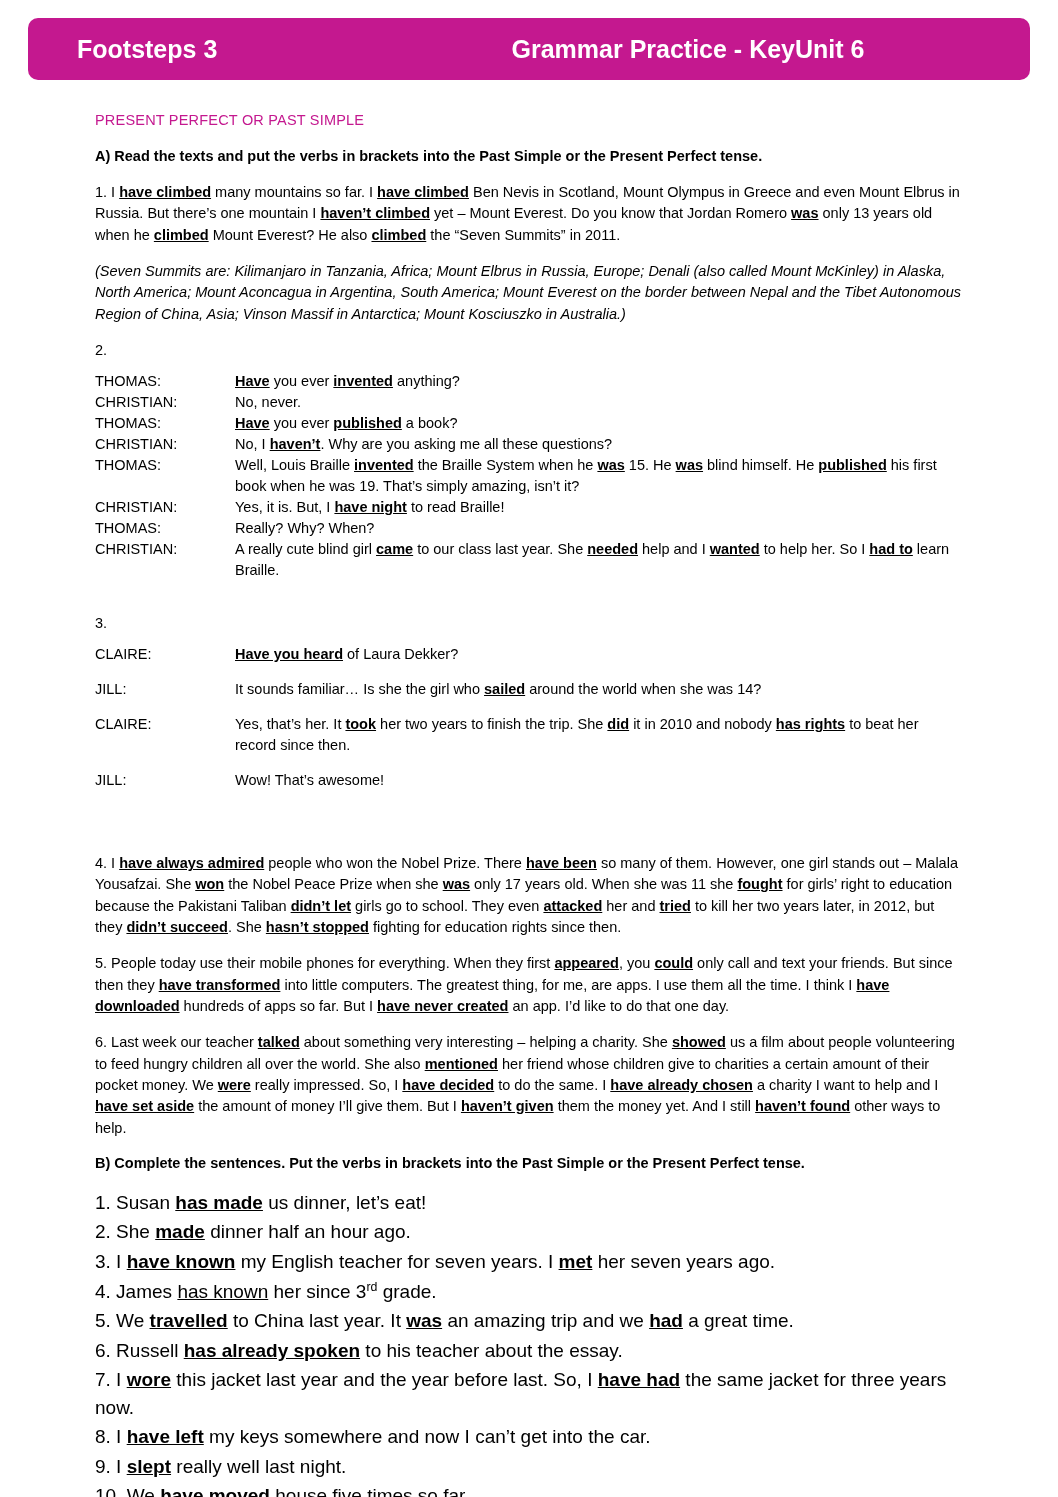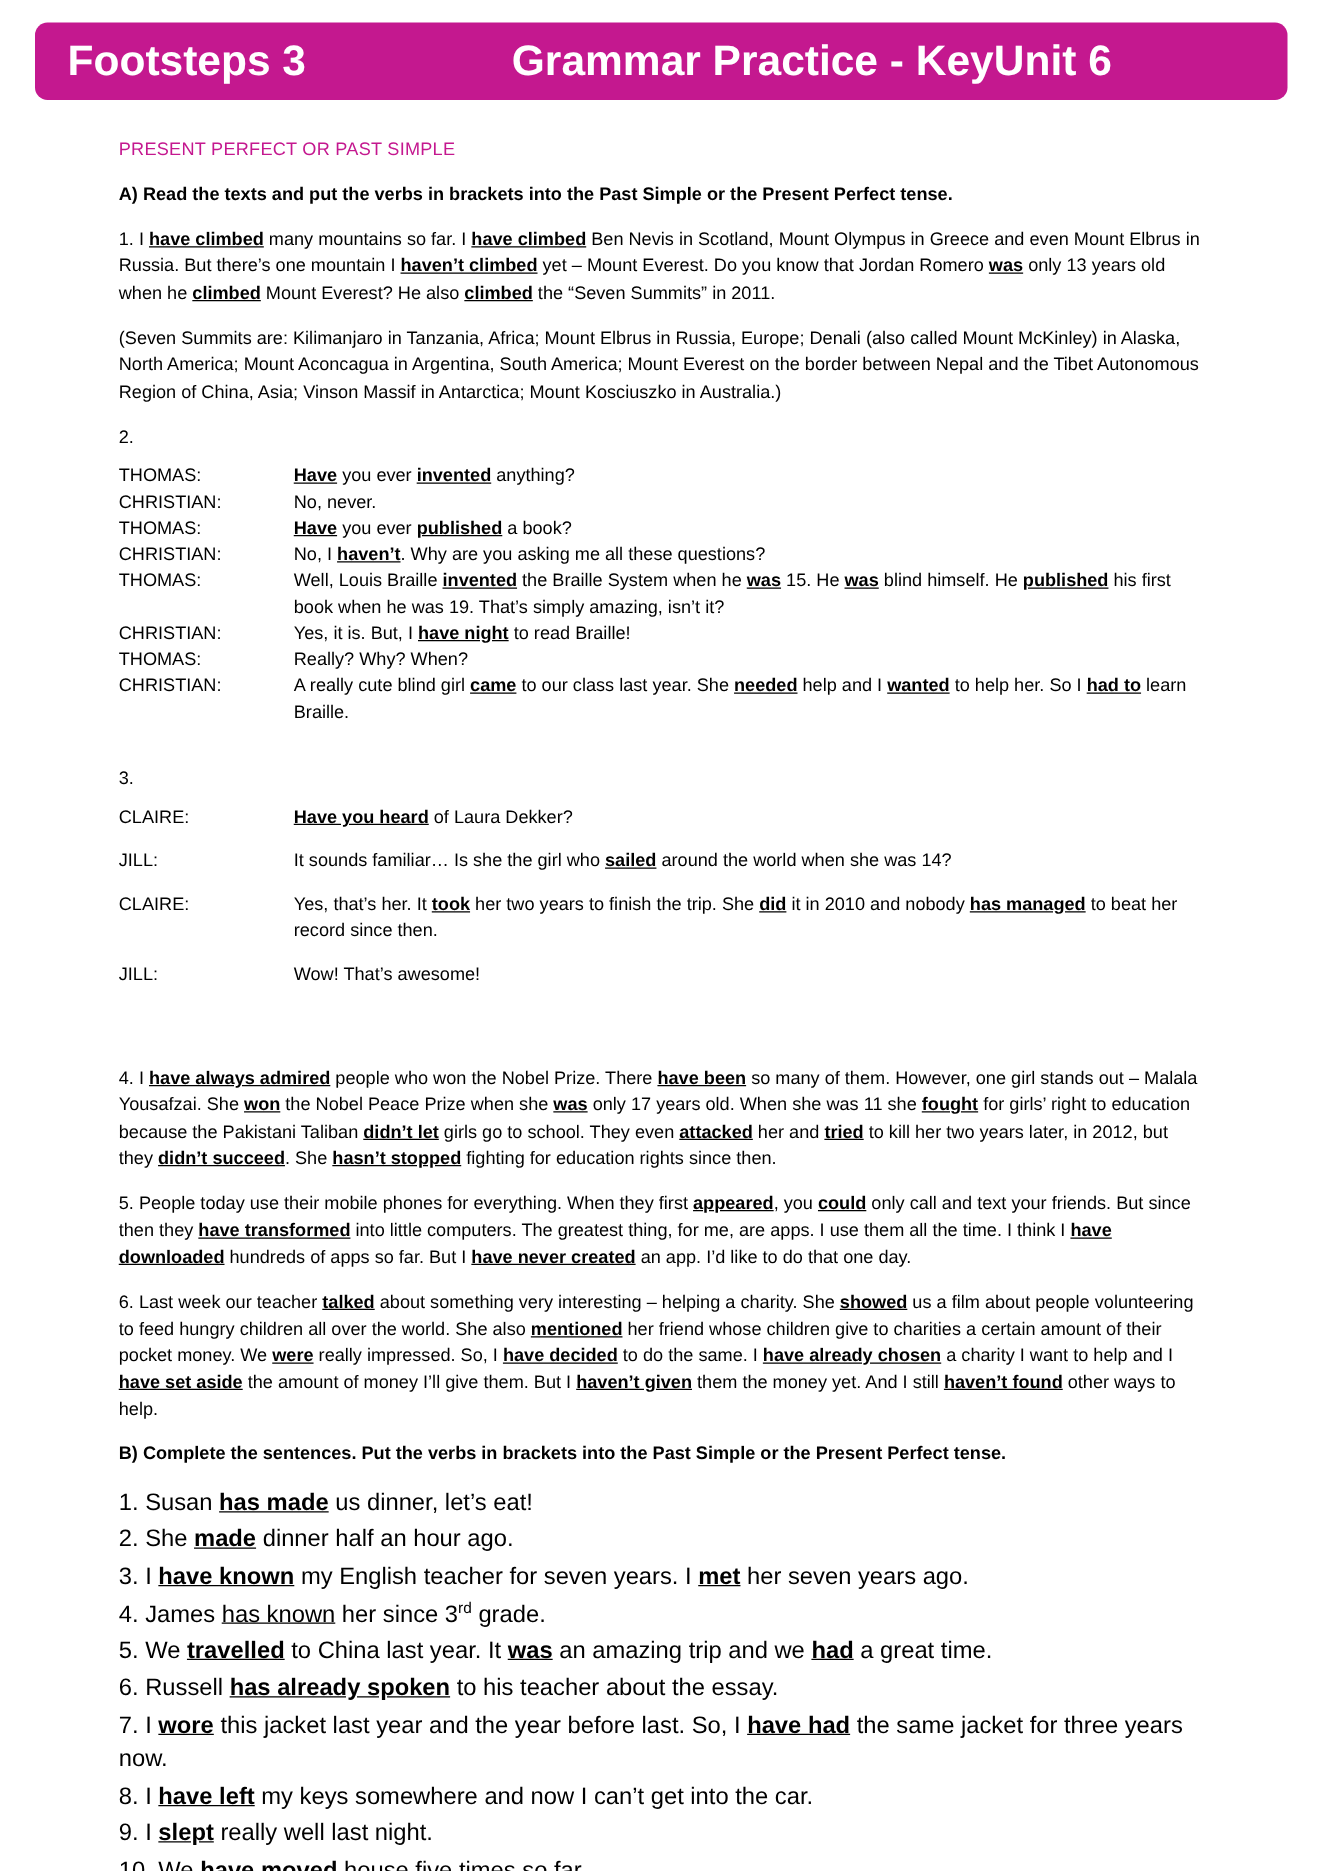--- a/index.html
+++ b/index.html
@@ -23,21 +23,22 @@
   }
   .header-bar {
     margin: 8px 28px 0 28px;
     background: #C4188F;
     border-radius: 10px;
     height: 62px;
     display: flex;
     align-items: center;
     color: #ffffff;
     font-weight: bold;
-    font-size: 34px;
+    font-size: 25px;
+    padding-left: 23px;
   }
   .header-bar .h-left {
     width: 270px;
     padding-left: 26px;
     box-sizing: border-box;
   }
   .header-bar .h-center {
     flex: 1;
     text-align: right;
   }
@@ -61,20 +62,21 @@
     font-size: 14.5px;
     margin: 16px 0 18px 0;
   }
   p.para {
     font-size: 14.5px;
     line-height: 1.47;
     margin: 0 0 15px 0;
     text-align: left;
   }
   p.para.italic {
+    font-style: italic;
   }
   b, .b {
     font-weight: bold;
   }
   u, .u {
     text-decoration: underline;
   }
   .dlg {
     width: 100%;
     border-collapse: collapse;
@@ -182,21 +184,21 @@
           <tr>
             <td class="speaker">CLAIRE:</td>
             <td><b><u>Have you heard</u></b> of Laura Dekker?</td>
           </tr>
           <tr>
             <td class="speaker">JILL:</td>
             <td>It sounds familiar… Is she the girl who <b><u>sailed</u></b> around the world when she was 14?</td>
           </tr>
           <tr>
             <td class="speaker">CLAIRE:</td>
-            <td>Yes, that’s her. It <b><u>took</u></b> her two years to finish the trip. She <b><u>did</u></b> it in 2010 and nobody <b><u>has managed</u></b> to beat her record since then.</td>
+            <td>Yes, that’s her. It <b><u>took</u></b> her two years to finish the trip. She <b><u>did</u></b> it in 2010 and nobody <b><u>has rights</u></b> to beat her record since then.</td>
           </tr>
           <tr>
             <td class="speaker">JILL:</td>
             <td>Wow! That’s awesome!</td>
           </tr>
         </tbody>
     </table>
 
     <div class="spacer-lg"></div>
 

